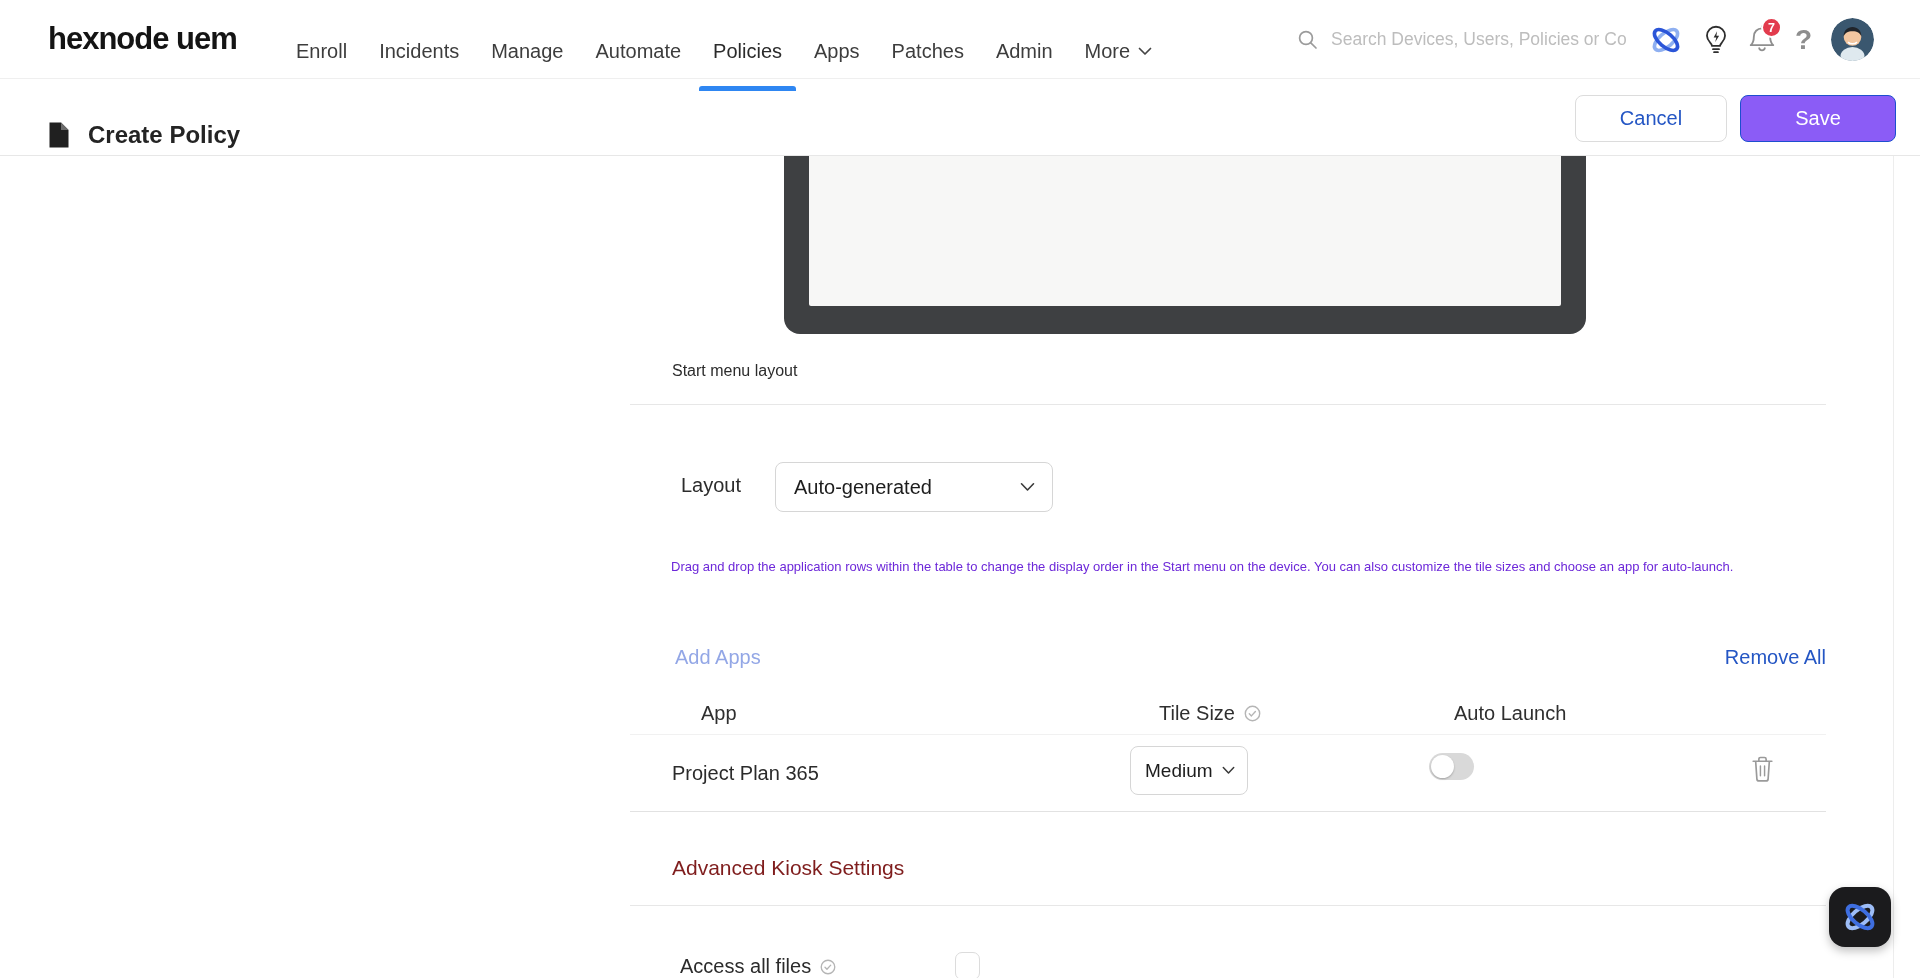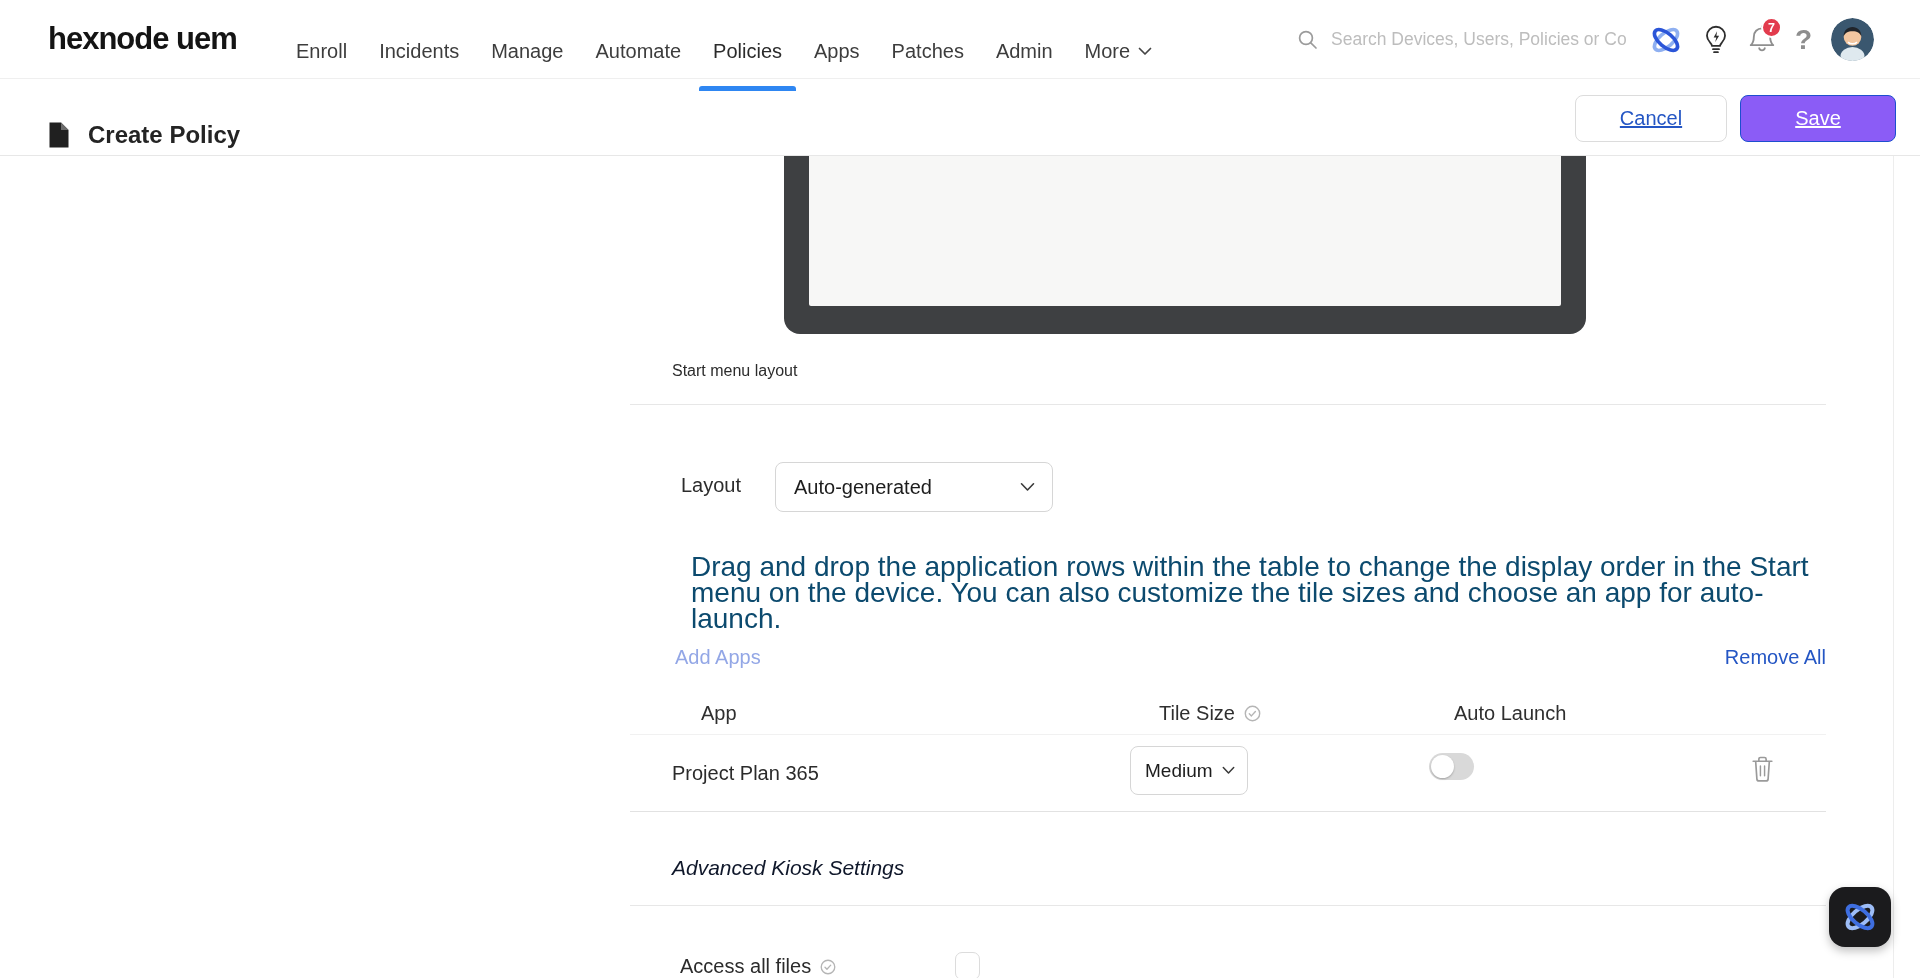--- a/index.html
+++ b/index.html
@@ -31,21 +31,21 @@
   .help-glyph { font-size:28px; font-weight:700; color:#8e8e8e; line-height:1; }
   .avatar { width:43px; height:43px; border-radius:50%; overflow:hidden; cursor:pointer; }
 
   
   .policy-header { position:absolute; top:80px; left:0; width:1920px; height:76px; background:#fff;
                    border-bottom:1px solid #e7e7e7; z-index:20; }
   .ph-title-wrap { position:absolute; left:48px; top:0; height:76px; display:flex; align-items:center; gap:18px;margin-top:17px; }
   .ph-title { font-size:24px; font-weight:700; color:#242424; }
   .btn { position:absolute; top:15px; height:47px; border-radius:8px; font-size:20px;
          display:flex; align-items:center; justify-content:center; cursor:pointer;
-         font-family:"Liberation Sans",sans-serif;text-decoration:underline; }
+         font-family:"Liberation Sans",sans-serif; }
   .btn-cancel { left:1575px; width:152px; background:#fff; border:1px solid #dcdcdc; color:#2456c4; }
   .btn-save { left:1740px; width:156px; background:#8b5cf6; border:1px solid #1d4ecf; color:#fff; }
 
   
   .main { position:absolute; top:156px; left:0; width:1920px; height:822px; background:#fff; overflow:hidden; }
 
   .device-preview { position:absolute; left:784px; top:0; width:802px; height:178px;
                     background:#3e4042; border-radius:0 0 16px 16px; }
   .device-screen { position:absolute; left:25px; top:0; width:752px; height:150px;
                    background:#f7f7f6; border-radius:0 0 2px 2px; }
@@ -55,22 +55,22 @@
   .divider { position:absolute; left:630px; width:1196px; height:1px; background:#e7e7e7; }
   .div-1 { top:248px; } .div-3 { top:655px; background:#e2e2e2; } .div-4 { top:749px; }
   .div-2 { top:578px; background:#f1f1f1; }
 
   .layout-label { position:absolute; left:681px; top:318px; font-size:20px; color:#2c2c2c; }
   .select { position:absolute; background:#fff; border:1px solid #d6d6d6; border-radius:8px;
             display:flex; align-items:center; justify-content:space-between; cursor:pointer; }
   .layout-select { left:775px; top:306px; width:278px; height:50px; padding:0 17px 0 18px; }
   .select .sel-text { font-size:20px; color:#1d1d1d; }
 
-  .description { position:absolute; left:691px; top:398px; width:1140px; font-size:28px;
-                 line-height:26px; color:#0c4a6e; }
+  .description { position:absolute; left:671px; top:398px; width:1140px; font-size:13px;
+                 line-height:26px; color:#6d28d9; }
 
   .link { position:absolute; top:490px; font-size:20px; cursor:pointer; }
   .add-apps { left:675px; color:#93a7e6; }
   .remove-all { right:94px; color:#2456c4; }
 
   .col-header { position:absolute; top:546px; font-size:20px; color:#2f2f2f; display:flex;
                 align-items:center; gap:9px;margin-left:29px; }
   .col-app { left:672px; } .col-tile { left:1130px; } .col-auto { left:1425px; }
 
   .row-app-name { position:absolute; left:672px; top:606px; font-size:20px; color:#2b2b2b; }
@@ -78,21 +78,21 @@
   .tile-select .sel-text { font-size:19px; }
 
   .toggle { position:absolute; left:1429px; top:597px; width:45px; height:27px; border-radius:14px;
             background:#d9d9d9; cursor:pointer; }
   .toggle .knob { position:absolute; left:2px; top:2px; width:23px; height:23px; border-radius:50%;
             background:#fff; box-shadow:0 1px 2px rgba(0,0,0,.25); }
 
   .trash-btn { position:absolute; left:1748px; top:598px; width:28px; height:30px; cursor:pointer;
                display:flex; align-items:center; justify-content:center; }
 
-  .advanced-heading { position:absolute; left:672px; top:700px; font-size:21px; color:#0f172a;font-style:italic; }
+  .advanced-heading { position:absolute; left:672px; top:700px; font-size:21px; color:#7f1d1d; }
 
   .access-label { position:absolute; left:680px; top:799px; font-size:20px; color:#2b2b2b;
                   display:flex; align-items:center; gap:9px; }
   .checkbox { position:absolute; left:955px; top:796px; width:25px; height:28px; background:#fff;
               border:1.5px solid #dcdcdc; border-radius:7px; cursor:pointer; }
 
   .scroll-track { position:absolute; left:1893px; top:156px; width:27px; height:822px;
                   background:#fff; border-left:1px solid #ededed; }
 
   .chat-widget { position:absolute; left:1829px; top:887px; width:62px; height:60px; border-radius:16px;

